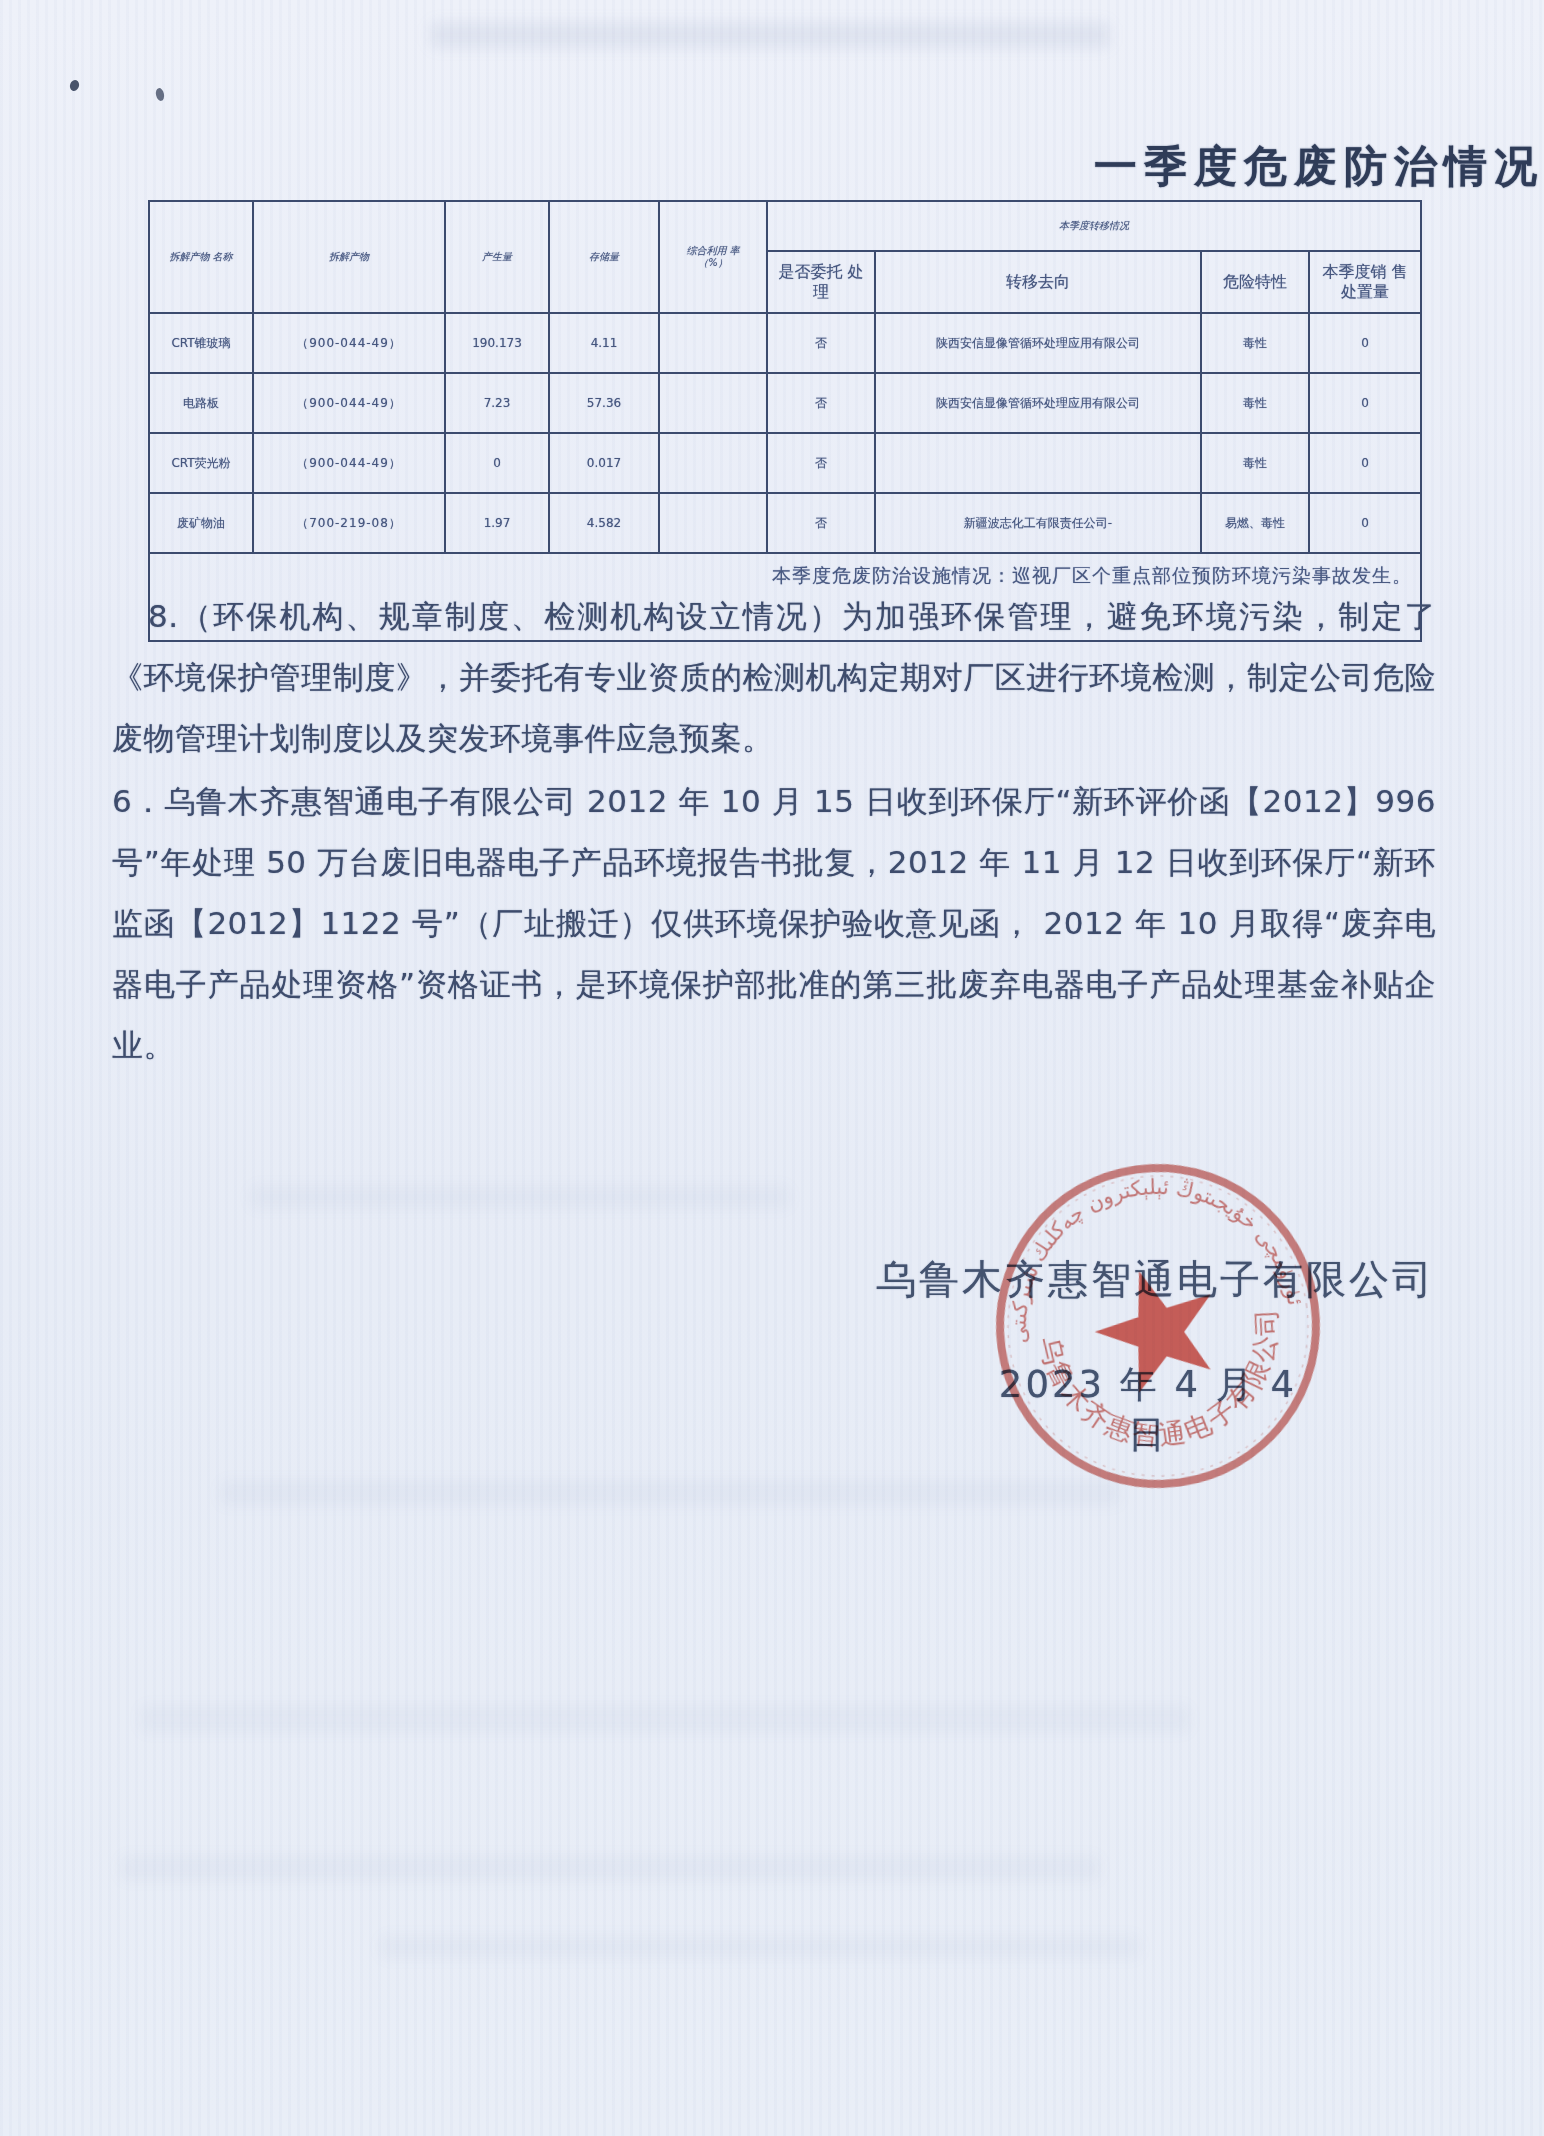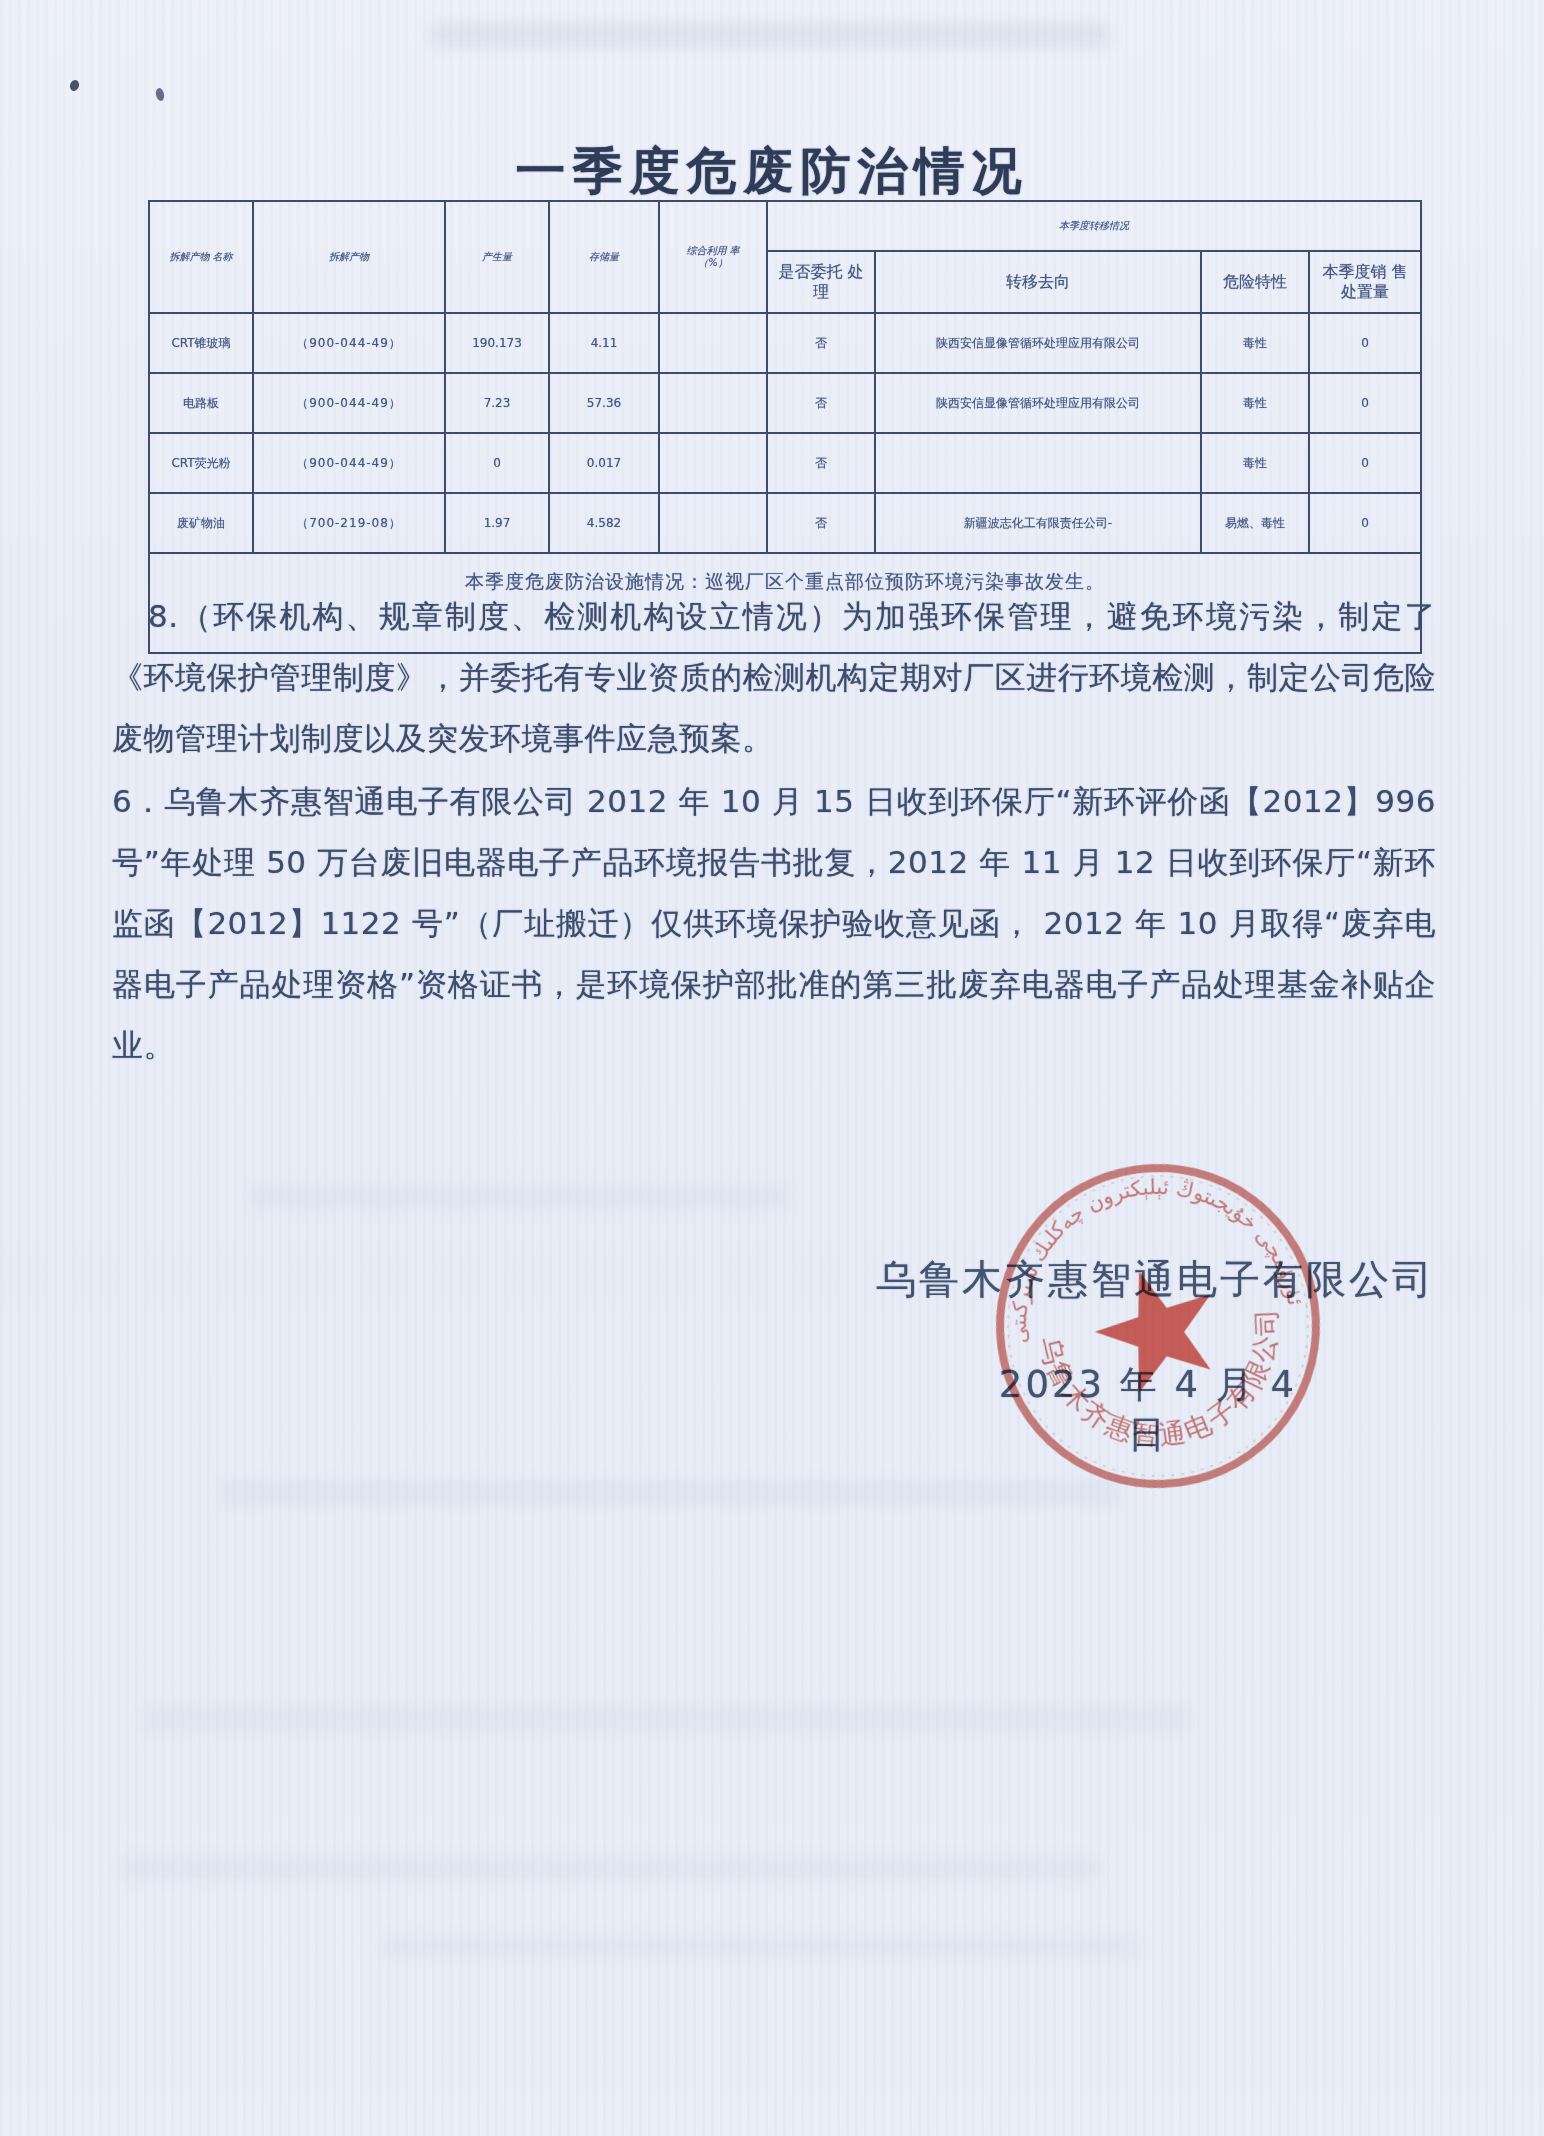--- a/index.html
+++ b/index.html
@@ -17,21 +17,21 @@
   }
   
   .speck{position:absolute;background:#2c3852;border-radius:50%;opacity:.85;}
   .speck.a{left:70px;top:80px;width:9px;height:11px;transform:rotate(20deg);}
   .speck.b{left:156px;top:88px;width:8px;height:13px;transform:rotate(-12deg);opacity:.7;}
   
   .smudge{position:absolute;background:rgba(95,115,165,0.10);filter:blur(7px);border-radius:6px;}
   
   .doc-title{
     position:absolute;left:0;top:138px;width:100%;
-    text-align:center;font-size:50px;font-weight:bold;letter-spacing:7px;
+    text-align:right;font-size:43px;font-weight:bold;letter-spacing:7px;
     color:#2f3c58;text-shadow:0 0 1.5px rgba(50,65,100,.8);
     filter:blur(.4px);
   }
   
   table.waste{
     position:absolute;left:148px;top:200px;width:1272px;
     border-collapse:collapse;table-layout:fixed;
     color:#46567e;filter:blur(.35px);
     text-shadow:0 0 1px rgba(70,90,140,.65);
   }
@@ -41,22 +41,22 @@
     font-weight:normal;font-size:12px;line-height:1.25;
     overflow:hidden;
   }
   table.waste th{font-size:16px;}
   table.waste tr.merge-row th{height:24px;font-size:10px;padding:12px;font-style:italic;}
   table.waste tr.sub-head th{height:56px;}
   table.waste tbody td{height:54px;}
   td.cell-destination{font-size:15px;line-height:1.3;}
   td.cell-code{font-size:15px;letter-spacing:1px;}
   tr.note-row td{
-    height:66px;text-align:center;vertical-align:top;
-    padding:16px 8px;font-size:19px;letter-spacing:1px;color:#4a5a82;
+    height:66px;text-align:right;vertical-align:top;
+    padding:10px 8px;font-size:19px;letter-spacing:1px;color:#4a5a82;
   }
   
   .body-text{
     position:absolute;left:112px;top:586px;width:1324px;
     font-size:31px;line-height:61px;color:#3e4c6c;
     text-align:justify;letter-spacing:.5px;
     text-shadow:0 0 1.2px rgba(60,78,120,.7);
     filter:blur(.4px);
   }
   .body-text p{margin:0 0 2px 0;}

